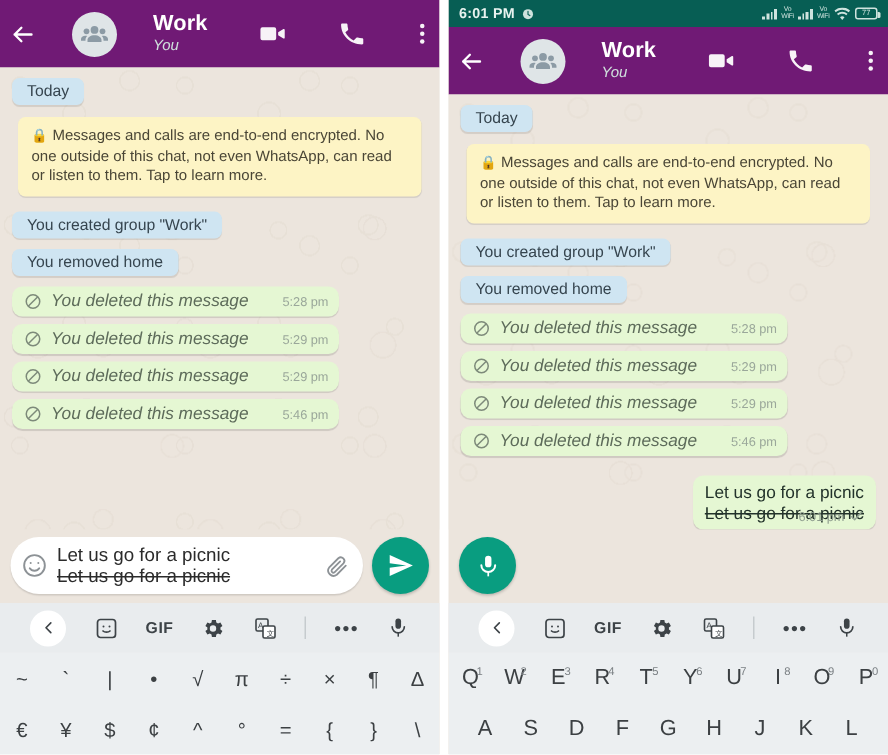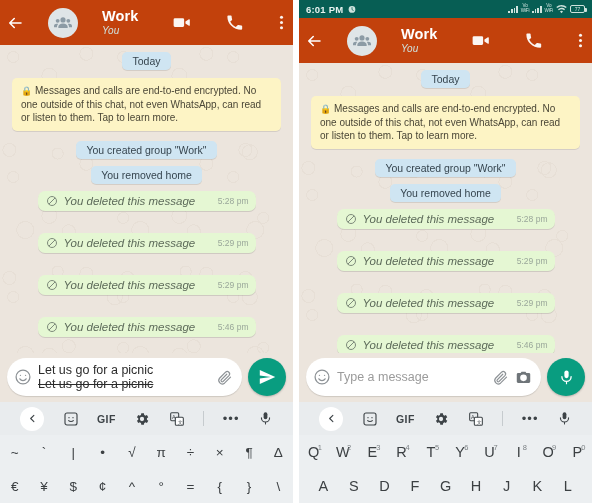--- a/index.html
+++ b/index.html
@@ -27,21 +27,21 @@
   .sig i:nth-child(1){height:2.5px}.sig i:nth-child(2){height:4px}
   .sig i:nth-child(3){height:5.5px}.sig i:nth-child(4){height:7px}
   .vo { font-size:4.6px; line-height:4.6px; text-align:center; color:#cfe3de; letter-spacing:-.2px; }
   .batt { width:15px; height:8px; border:1px solid #cfe3de; border-radius:2px;
           font-size:5px; line-height:6px; text-align:center; position:relative; color:#cfe3de; }
   .batt::after{ content:""; position:absolute; right:-3px; top:2px; width:2px; height:4px;
                 background:#cfe3de; border-radius:0 1px 1px 0;}
 
   
   .appbar {
-    height:45px; background:#c2410c; display:flex; align-items:center;
+    height:45px; background:#701a75; display:flex; align-items:center;
     padding:0 9px 0 6px; gap:24px; flex:none; color:#fff;
   }
   .back { width:18px; height:18px; flex:none; }
   .avatar {
     width:30px; height:30px; border-radius:50%; background:#dfe5e7; flex:none;
     display:flex; align-items:center; justify-content:center;
   }
   .titles { flex:1; min-width:0; line-height:1.1; }
   .ttl { font-size:14.5px; font-weight:bold; letter-spacing:.1px; }
   .sub { font-size:10px; color:#cfe0dc; margin-top:1px;font-style:italic; }
@@ -62,35 +62,35 @@
       radial-gradient(circle at 22% 48%, transparent 8px, #e2d9cf 8px, #e2d9cf 9px, transparent 9px),
       radial-gradient(circle at 55% 62%, transparent 6px, #e2d9cf 6px, #e2d9cf 7px, transparent 7px),
       radial-gradient(circle at 85% 74%, transparent 7px, #e2d9cf 7px, #e2d9cf 8px, transparent 8px),
       radial-gradient(circle at 8% 82%, transparent 6px, #e2d9cf 6px, #e2d9cf 7px, transparent 7px),
       radial-gradient(circle at 45% 92%, transparent 5px, #e2d9cf 5px, #e2d9cf 6px, transparent 6px);
     background-size:110px 120px, 130px 140px, 120px 110px, 140px 130px,
                     115px 125px, 125px 115px, 135px 145px, 118px 128px, 128px 118px;
   }
   .chat > * { position:relative; z-index:1; }
 
-  .center { display:flex; justify-content:center; }
+  .center { display:flex; justify-content:flex-start; }
   .daychip, .syschip {
     background:#cfe5f2; color:#36454f; font-size:10.5px;
     border-radius:5px; padding:3px 10px; margin-bottom:8px;
     box-shadow:0 1px 0.5px rgba(0,0,0,.10);
   }
   .encbox {
     background:#fdf4c5; color:#4a4636; font-size:10px; line-height:1.35;
     border-radius:5px; padding:6px 9px; text-align:left; margin:0 4px 10px;
     box-shadow:0 1px 0.5px rgba(0,0,0,.10);
   }
   .lock { font-size:9px; }
   .syschip { margin-bottom:7px; }
 
-  .delrow { display:flex; justify-content:center; margin-bottom:22px; }
+  .delrow { display:flex; justify-content:flex-start; margin-bottom:5px; }
   .delbub {
     background:#e5f7d3; border-radius:7px; padding:4px 7px 4px 8px;
     display:flex; align-items:center; gap:6px; min-width:218px;
     box-shadow:0 1px 0.5px rgba(0,0,0,.12);
   }
   .blocked { width:12px; height:12px; flex:none; }
   .deltxt { font-style:italic; color:#5d6b5a; font-size:11.5px; flex:1; }
   .stamp { font-size:8.5px; color:#9aa79a; white-space:nowrap; }
 
   .sentrow { display:flex; justify-content:flex-end; margin-top:8px; }
@@ -464,38 +464,20 @@
             <span class="stamp">6:01 pm</span>
             <svg class="tick" viewBox="0 0 24 24" fill="none" stroke="#92a292" stroke-width="2.2" stroke-linecap="round" stroke-linejoin="round">
                 <path d="M4 13l5 5L20 6"></path>
               </svg>
           </div>
         </div>
       </div>
     </div>
 
     <div class="composer">
-      <div class="inbox">
-        <svg class="smiley" viewBox="0 0 24 24" fill="none" stroke="#8d9296" stroke-width="1.7">
-            <circle cx="12" cy="12" r="9.2"></circle>
-            <circle cx="8.6" cy="9.8" r=".9" fill="#8d9296" stroke="none"></circle>
-            <circle cx="15.4" cy="9.8" r=".9" fill="#8d9296" stroke="none"></circle>
-            <path d="M7.8 14.4a5 5 0 0 0 8.4 0" stroke-linecap="round"></path>
-          </svg>
-        <div class="intext">
-          <div class="placeholder">Type a message</div>
-        </div>
-        <svg class="clip" viewBox="0 0 24 24" fill="none" stroke="#8d9296" stroke-width="1.7" stroke-linecap="round">
-            <path d="M20.5 11.5L12 20a5 5 0 0 1-7-7l8.5-8.5a3.4 3.4 0 0 1 4.8 4.8l-8.4 8.4a1.8 1.8 0 0 1-2.5-2.5l7.8-7.8"></path>
-          </svg>
-        <svg class="cam" viewBox="0 0 24 24" fill="#6f7579">
-            <path d="M9.2 3.8l-1.2 1.8H4.4A1.9 1.9 0 0 0 2.5 7.5v10.2c0 1 .85 1.9 1.9 1.9h15.2c1.05 0 1.9-.9 1.9-1.9V7.5c0-1.05-.85-1.9-1.9-1.9H16L14.8 3.8zM12 17.2a4.7 4.7 0 1 1 0-9.4 4.7 4.7 0 0 1 0 9.4z"></path>
-            <circle cx="12" cy="12.5" r="2.9" fill="#fff"></circle>
-          </svg>
-      </div>
       <div class="fab">
         <svg width="17" height="17" viewBox="0 0 24 24" fill="#fff">
             <rect x="9" y="2" width="6" height="11" rx="3"></rect>
             <path d="M5.5 11a6.5 6.5 0 0 0 13 0" fill="none" stroke="#fff" stroke-width="1.9" stroke-linecap="round"></path>
             <rect x="11.2" y="17.3" width="1.6" height="4.2"></rect>
           </svg>
       </div>
     </div>
 
     <div class="kb">

